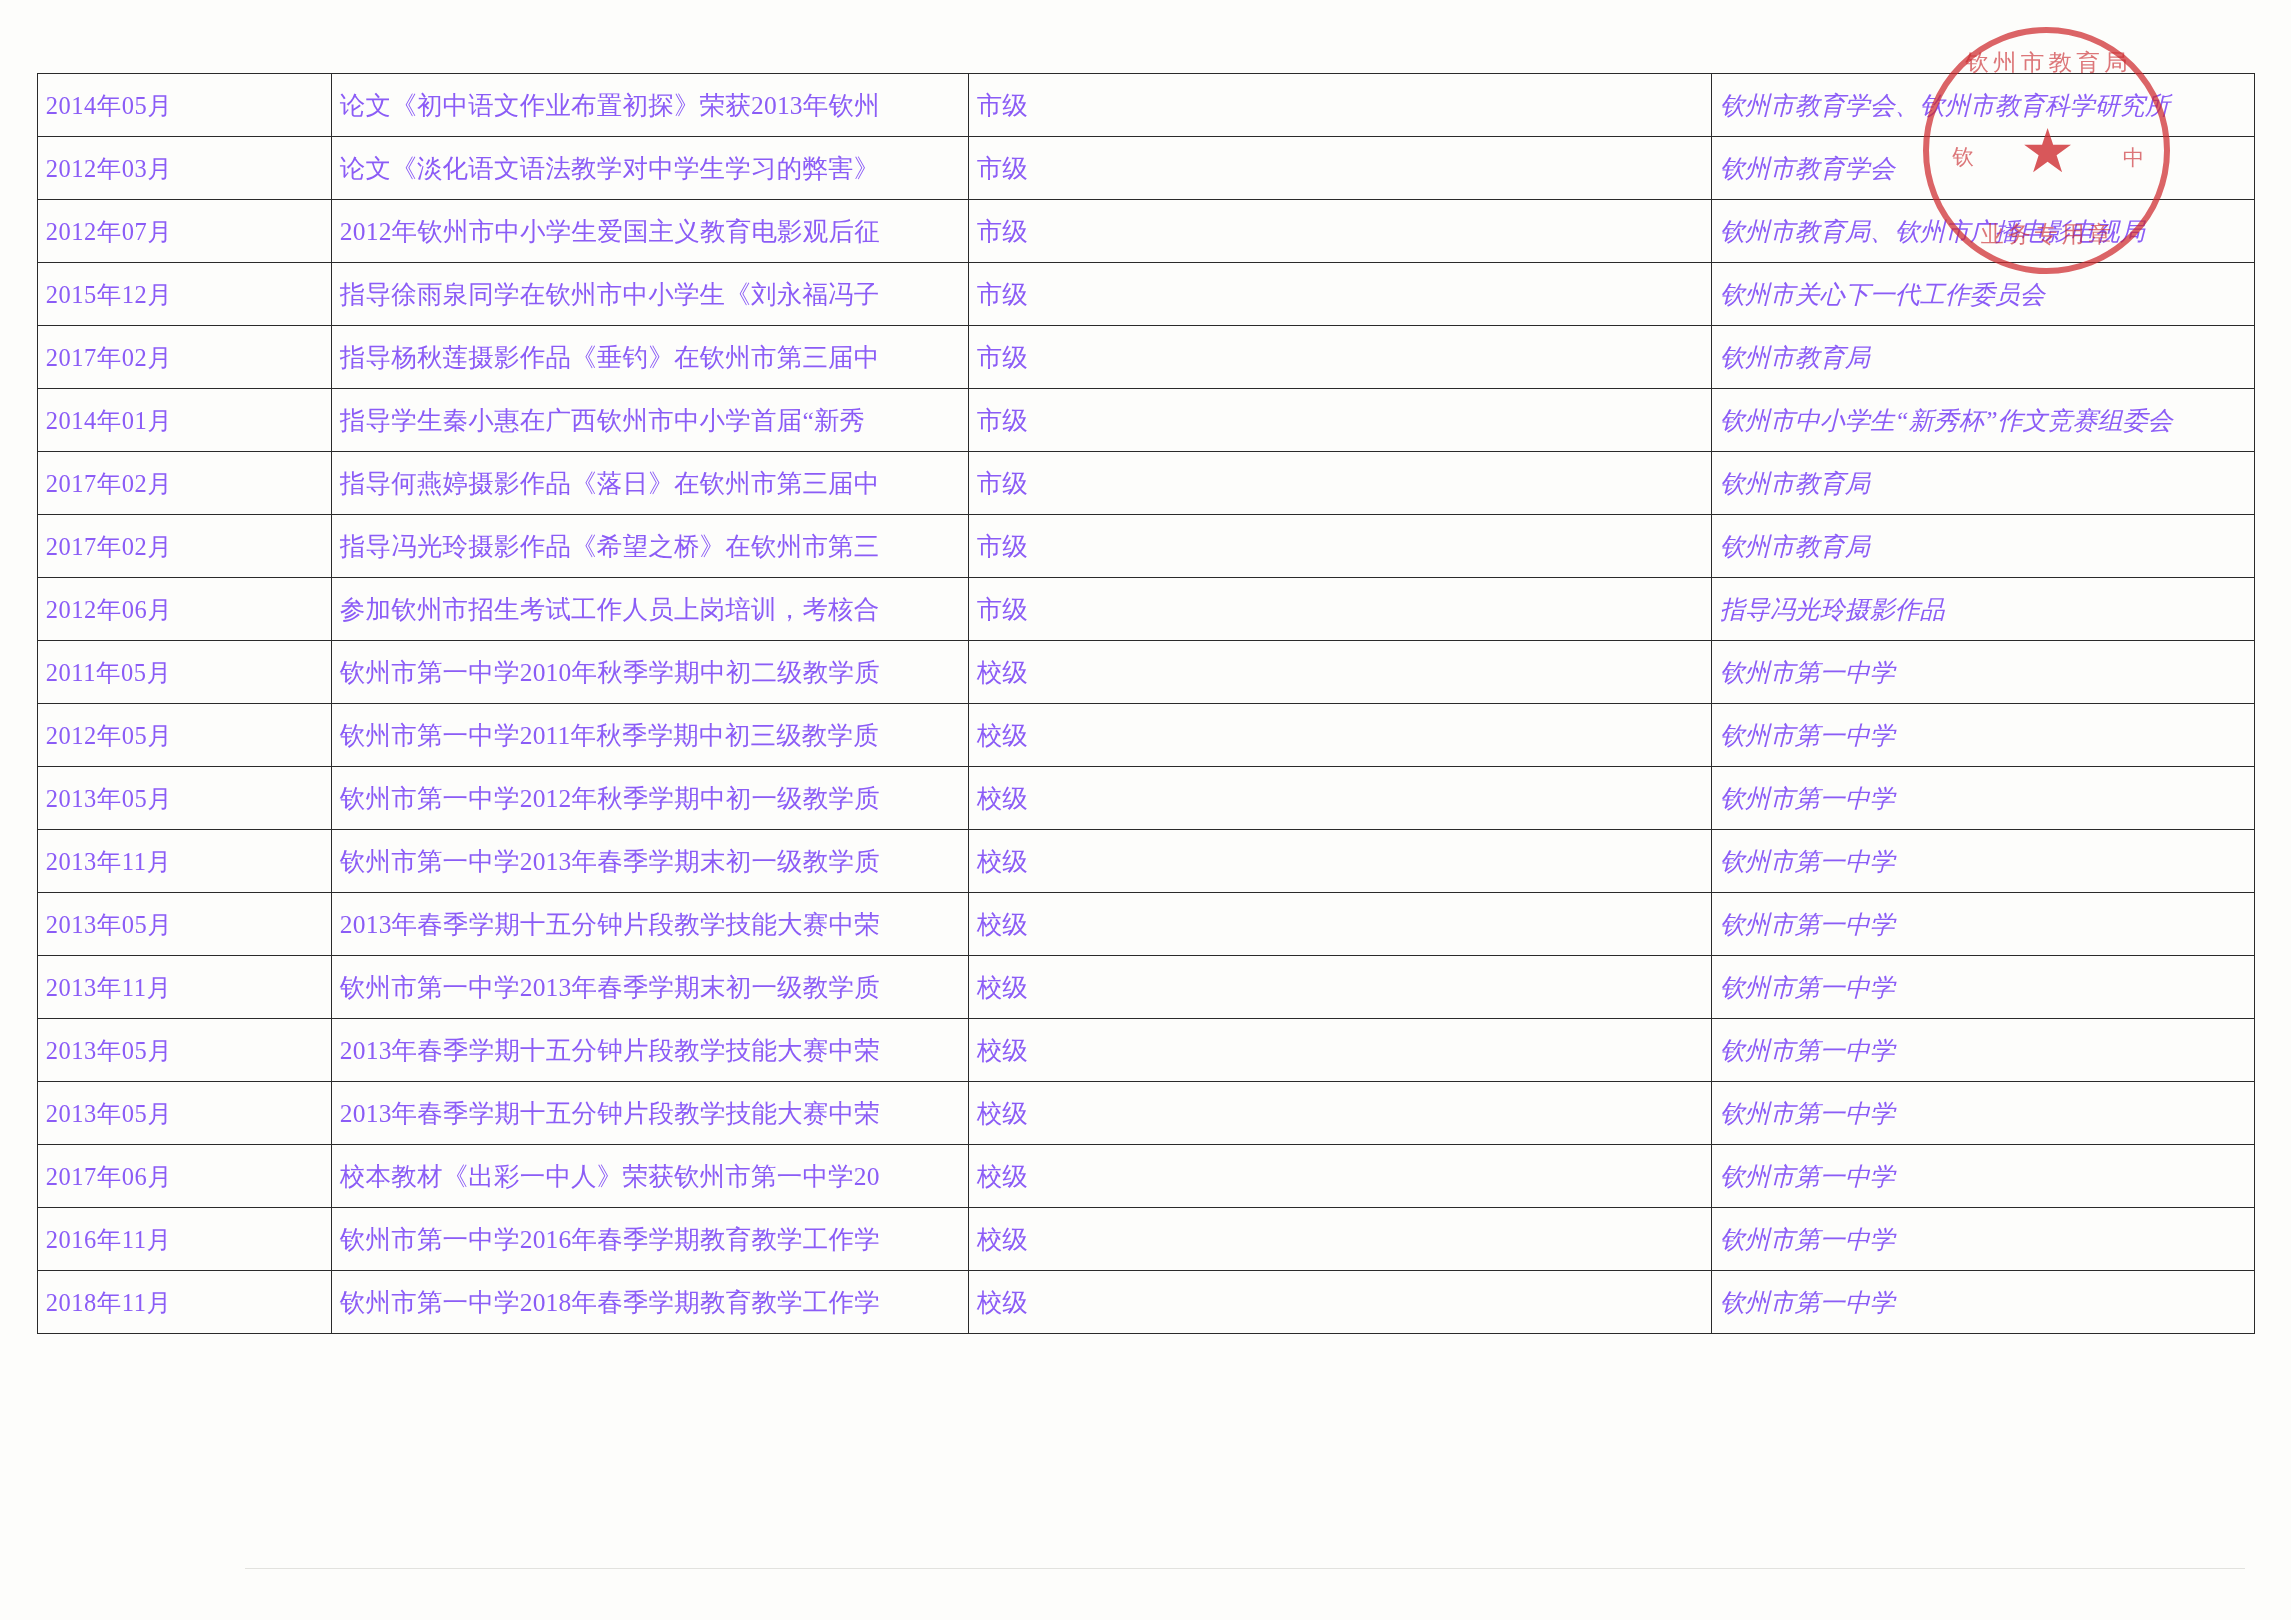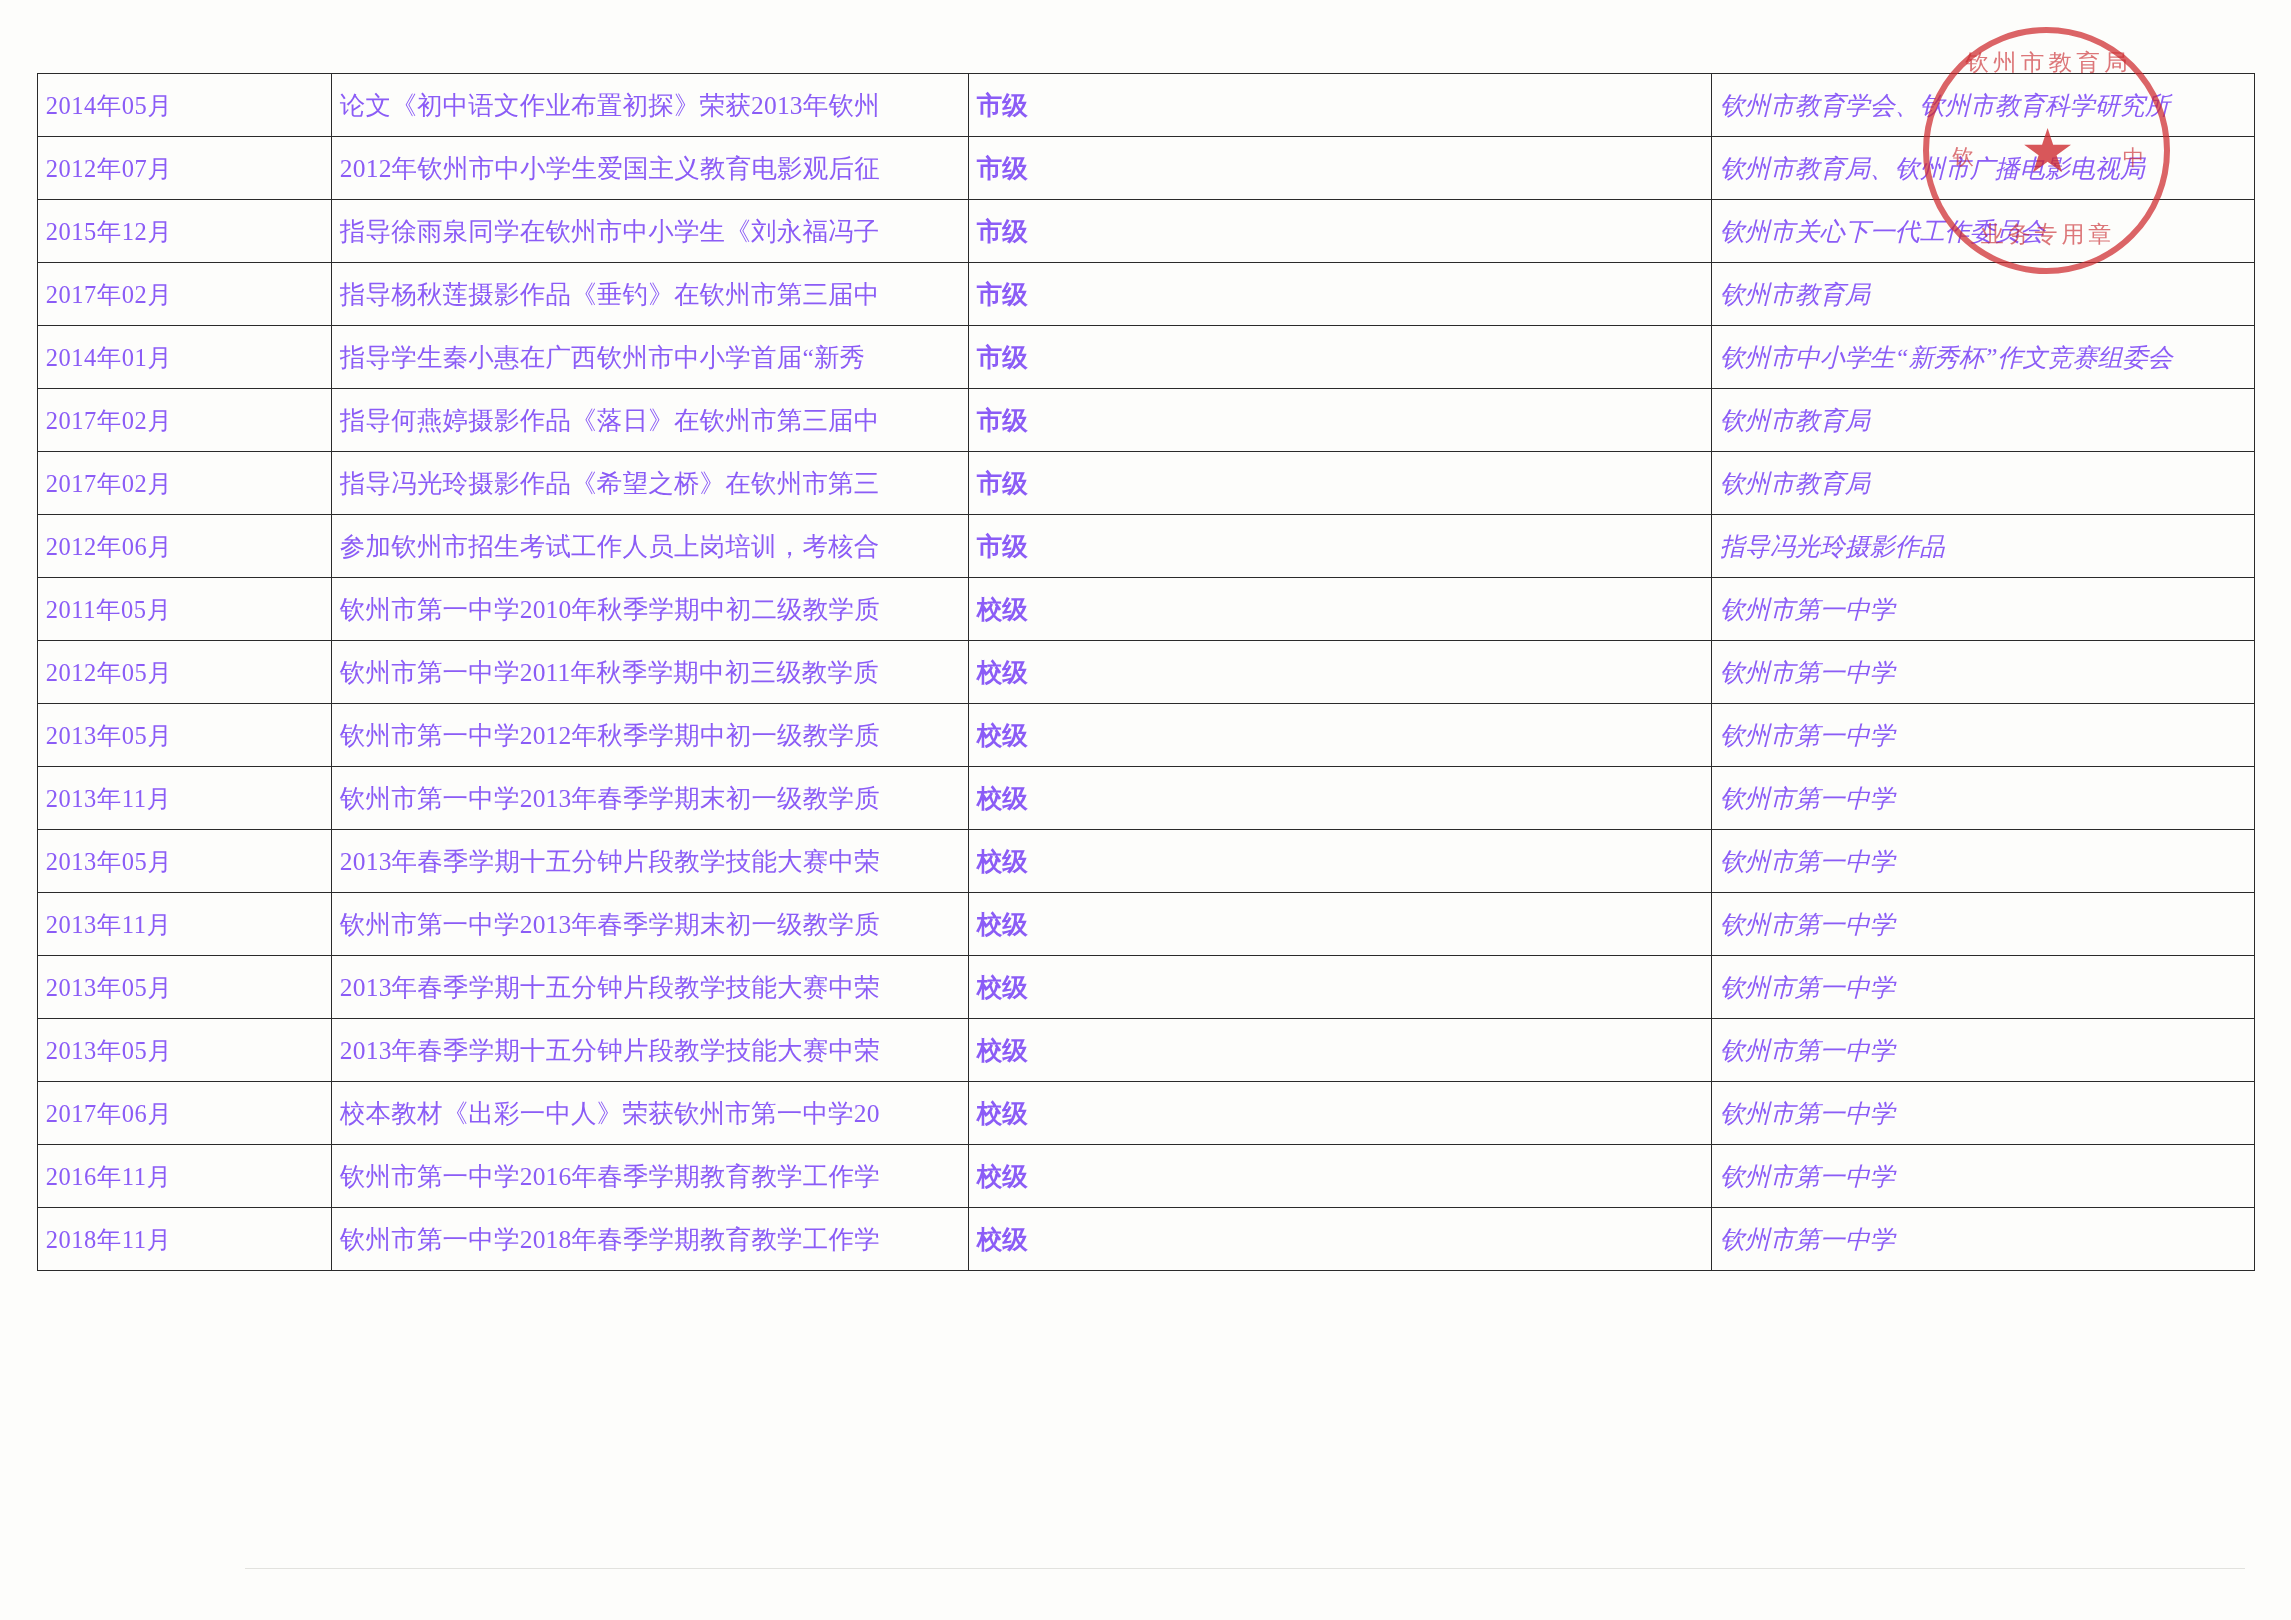--- a/index.html
+++ b/index.html
@@ -68,21 +68,20 @@
   }
   td.level {
     font-size: 25.5px;
     padding-left: 5.9px;
     position: relative;
   }
   
   td.level span.lvl {
     display: inline-block;
     width: 78px;
-    font-weight: bold;
   }
   td.org {
     font-size: 25px;
     padding-left: 13.7px;
     vertical-align: bottom;
     padding-bottom: 5.9px;
     font-style: italic;
   }
 
   
@@ -171,20 +170,26 @@
         <col class="c-org">
       </colgroup>
       <tbody id="awards-body">
           <tr>
             <td class="date">2014年05月</td>
             <td class="title">论文《初中语文作业布置初探》荣获2013年钦州</td>
             <td class="level"><span class="lvl">市级</span></td>
             <td class="org">钦州市教育学会、钦州市教育科学研究所</td>
           </tr>
           <tr>
+            <td class="date">2012年03月</td>
+            <td class="title">论文《淡化语文语法教学对中学生学习的弊害》</td>
+            <td class="level"><span class="lvl">市级</span></td>
+            <td class="org">钦州市教育学会</td>
+          </tr>
+          <tr>
             <td class="date">2012年07月</td>
             <td class="title">2012年钦州市中小学生爱国主义教育电影观后征</td>
             <td class="level"><span class="lvl">市级</span></td>
             <td class="org">钦州市教育局、钦州市广播电影电视局</td>
           </tr>
           <tr>
             <td class="date">2015年12月</td>
             <td class="title">指导徐雨泉同学在钦州市中小学生《刘永福冯子</td>
             <td class="level"><span class="lvl">市级</span></td>
             <td class="org">钦州市关心下一代工作委员会</td>

